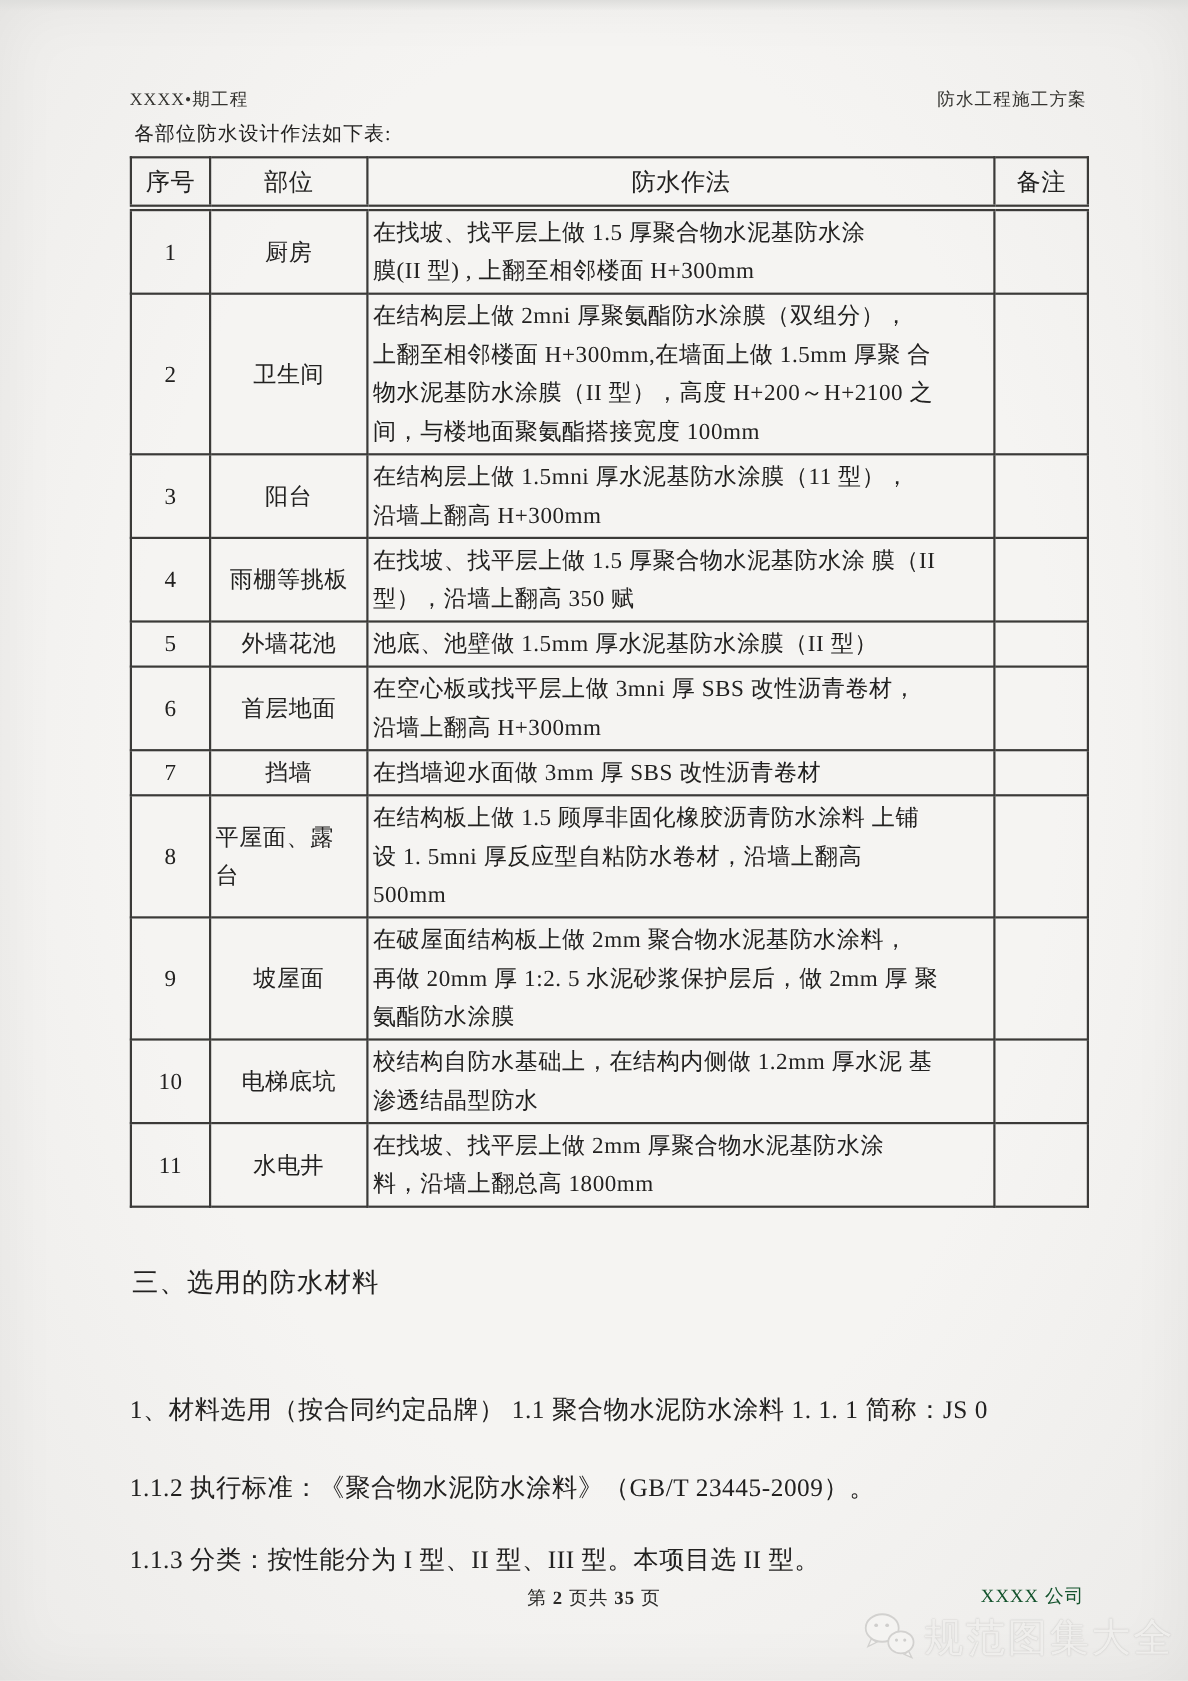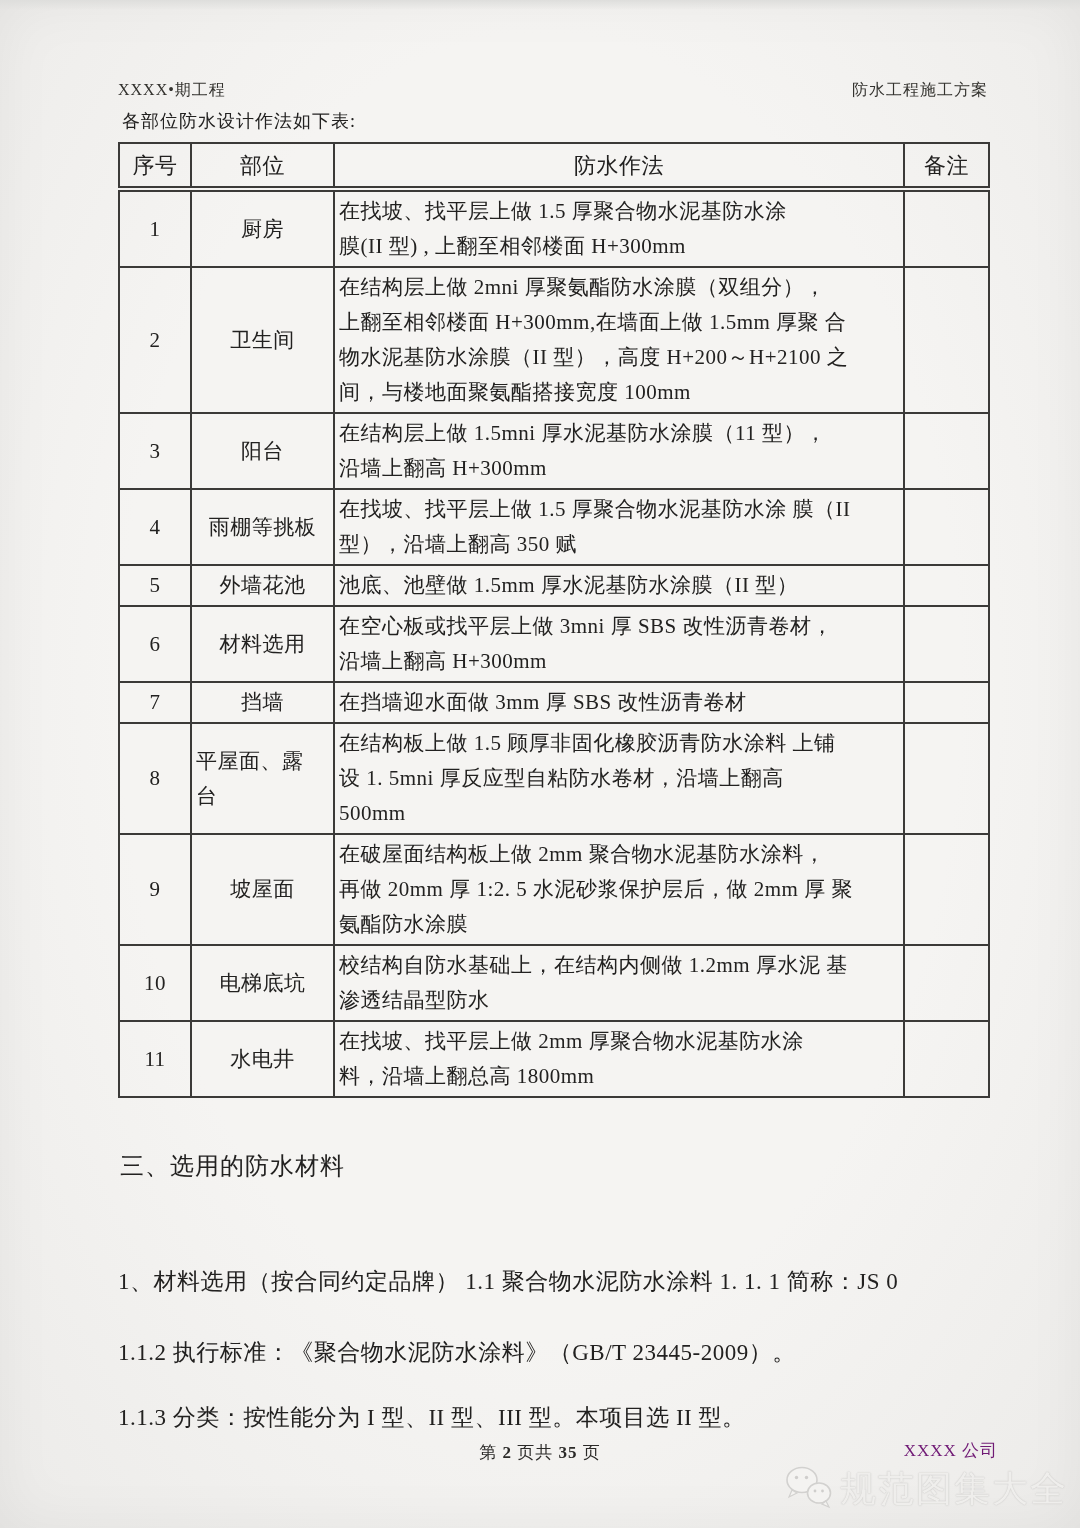--- a/index.html
+++ b/index.html
@@ -46,21 +46,21 @@
   .para{font-size:23px;letter-spacing:0.5px;}
   .para.p1{margin-top:84px;}
   .para.p2{margin-top:40px;}
   .para.p3{margin-top:34px;}
   .footer-pagenum{
     position:absolute;left:0;top:1441px;width:1080px;text-align:center;
     font-size:17px;color:#2b2a28;letter-spacing:1px;
   }
   .footer-pagenum b{font-weight:bold;}
   .footer-company{
-    position:absolute;right:82px;top:1439px;font-size:17px;color:#701a75;letter-spacing:1px;
+    position:absolute;right:94px;top:1439px;font-size:17px;color:#14532d;letter-spacing:1px;
   }
   .watermark{
     position:absolute;right:12px;top:1464px;display:flex;align-items:center;gap:6px;
   }
   .watermark .wm-text{
     font-size:36px;letter-spacing:2px;color:#efeeec;
     text-shadow:0 0 1px #c7c6c4, 0 0 2px #d6d5d3;
     white-space:nowrap;
   }
 </style>
@@ -129,21 +129,21 @@
 
         <tr>
           <td class="c-no">5</td>
           <td class="c-part">外墙花池</td>
           <td class="c-method">池底、池壁做 1.5mm 厚水泥基防水涂膜（II 型）</td>
           <td class="c-remark"></td>
         </tr>
 
         <tr>
           <td class="c-no">6</td>
-          <td class="c-part">材料选用</td>
+          <td class="c-part">首层地面</td>
           <td class="c-method multiline">在空心板或找平层上做 3mni 厚 SBS 改性沥青卷材，
 沿墙上翻高 H+300mm</td>
           <td class="c-remark"></td>
         </tr>
 
         <tr>
           <td class="c-no">7</td>
           <td class="c-part">挡墙</td>
           <td class="c-method">在挡墙迎水面做 3mm 厚 SBS 改性沥青卷材</td>
           <td class="c-remark"></td>

